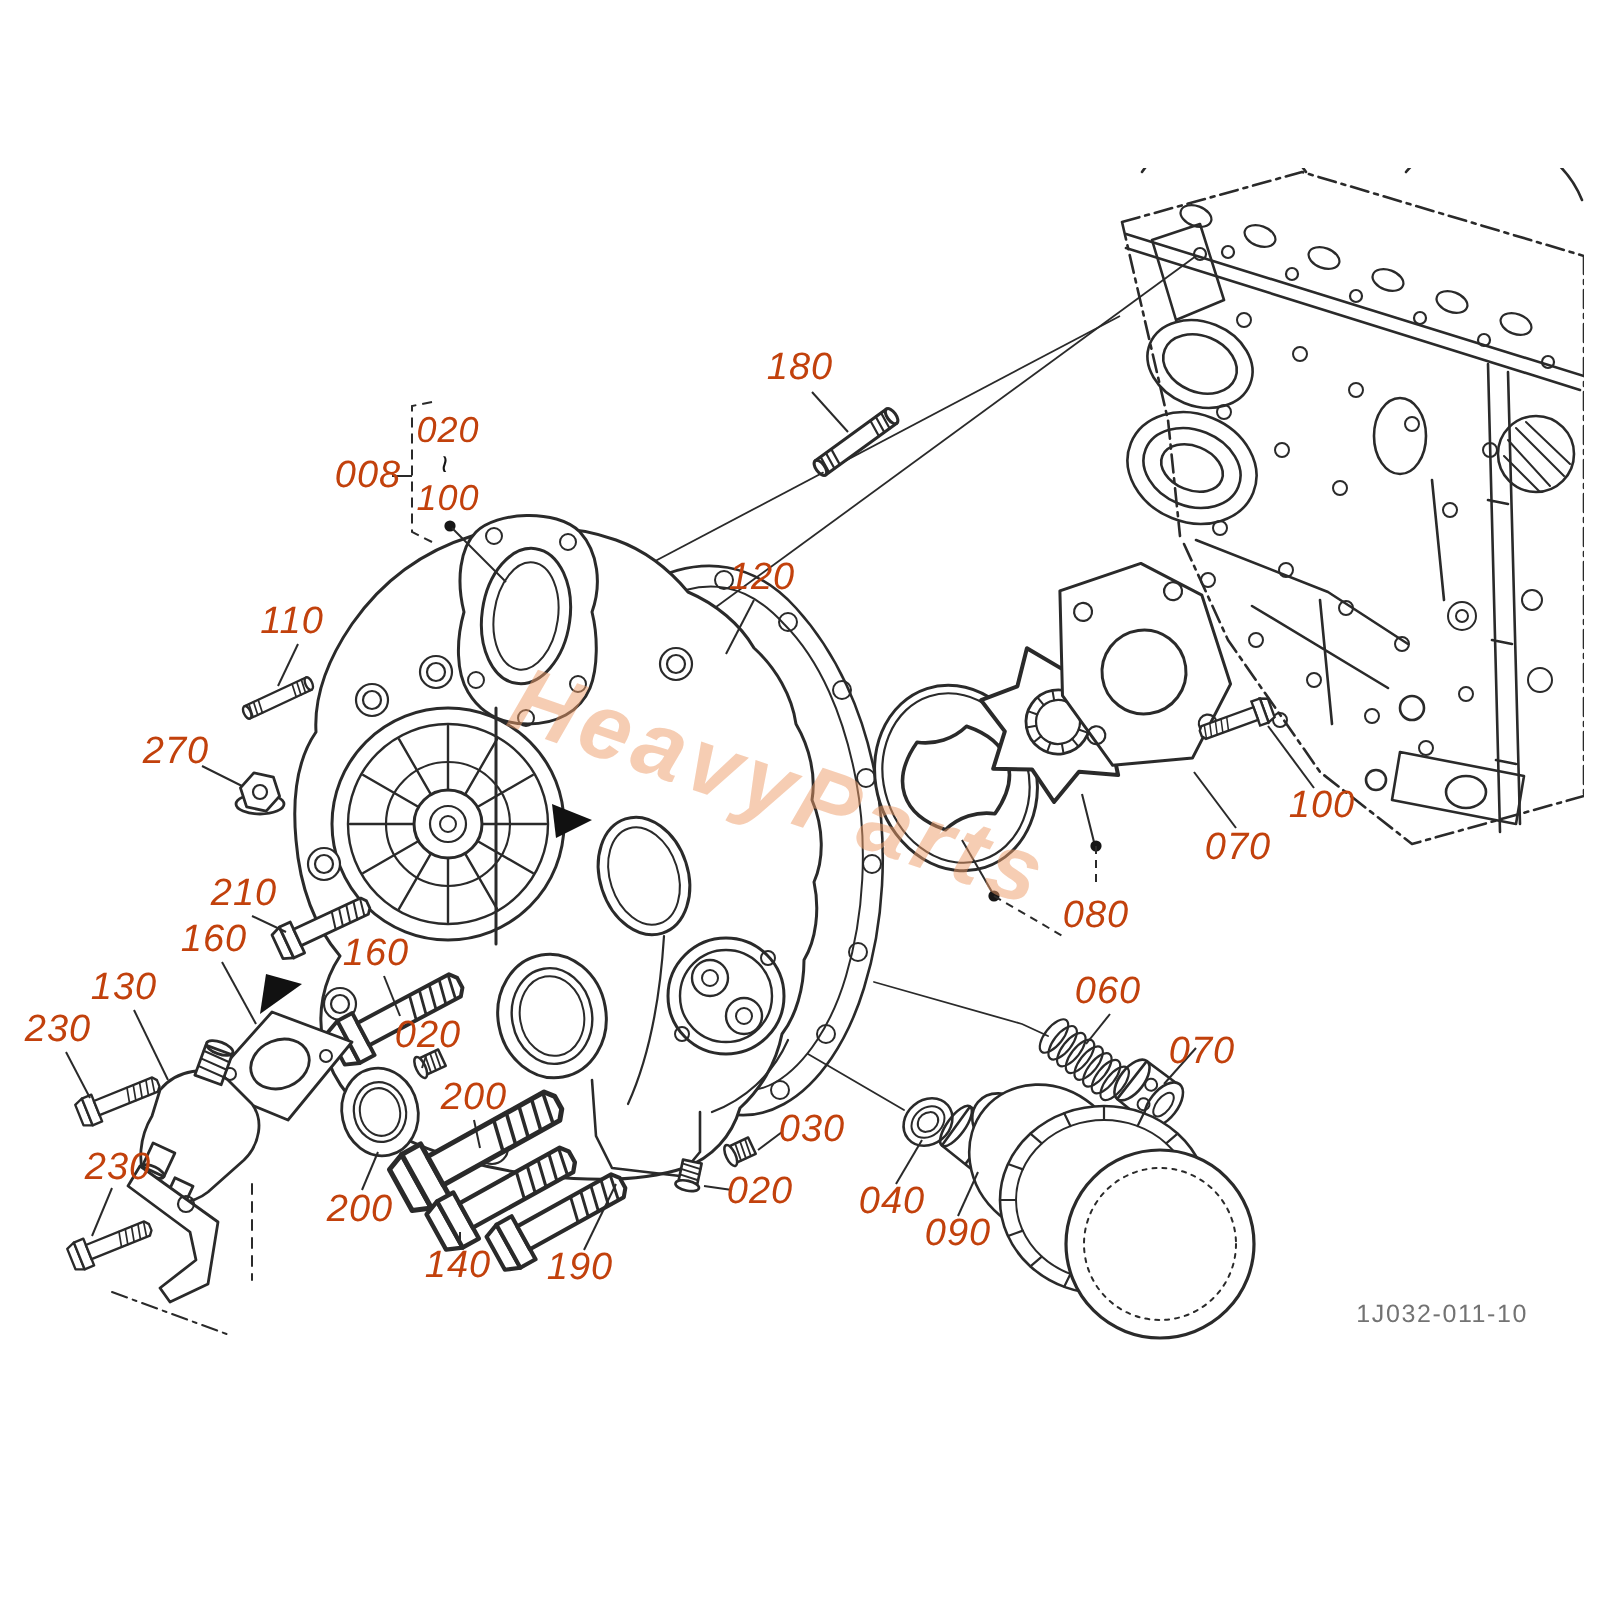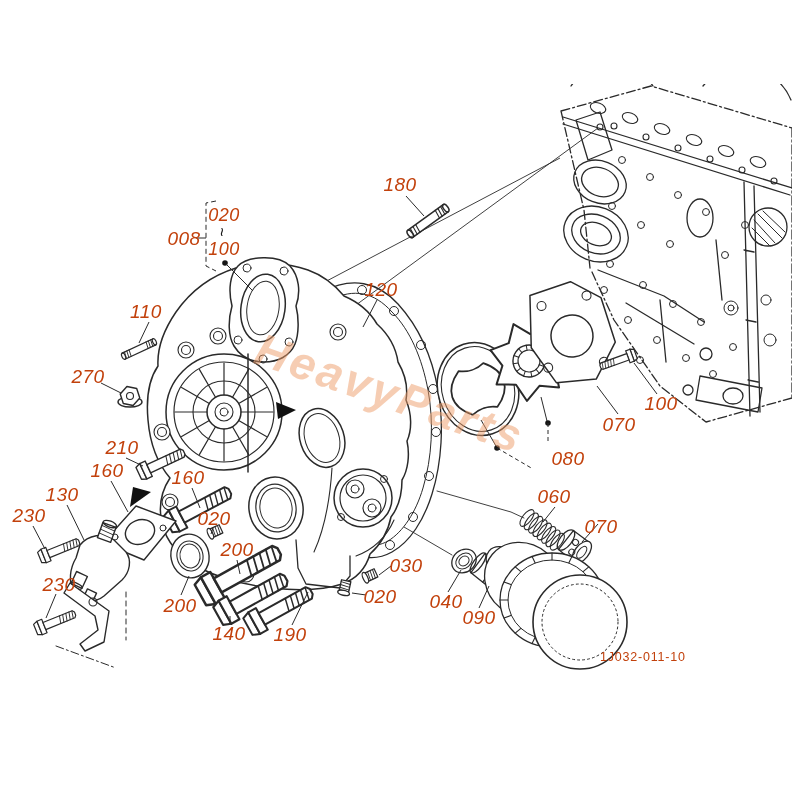--- a/index.html
+++ b/index.html
@@ -6,22 +6,22 @@
   #stage{position:relative;width:800px;height:800px;background:#fff;overflow:hidden;
          font-family:"Liberation Sans",sans-serif;}
   #stage svg{position:absolute;left:0;top:0;}
   .co{position:absolute;transform:translate(-50%,-50%);font-size:19px;color:#c2410c;
       letter-spacing:.5px;white-space:nowrap;line-height:1;font-style:italic;}
   .co.sm{font-size:18px;}
   .tilde{position:absolute;transform:translate(-50%,-50%) rotate(90deg);font-size:16px;color:#161616;}
   .wm{position:absolute;left:390px;top:393px;transform:translate(-50%,-50%) rotate(19deg);
       font-size:46px;font-style:italic;font-weight:bold;letter-spacing:3px;
       color:rgba(238,155,104,0.50);white-space:nowrap;pointer-events:none;}
-  .dwg{position:absolute;left:600px;top:650px;width:164px;
-       font-size:12.5px;letter-spacing:.8px;color:#c2410c;}
+  .dwg{position:absolute;left:600px;top:650px;width:164px;text-align:right;
+       font-size:12.5px;letter-spacing:.8px;color:#737373;}
 </style>
 </head>
 <body>
 
 <div id="stage">
 
 <svg width="800" height="800" viewBox="0 0 800 800">
   <defs>
     <clipPath id="blockClip">
           <rect x="556" y="84" width="236" height="348"></rect>
@@ -441,21 +441,21 @@
   <div class="co" style="left:59px;top:584px">230</div>
   <div class="co" style="left:180px;top:605px">200</div>
   <div class="co" style="left:229px;top:633px">140</div>
   <div class="co" style="left:290px;top:634px">190</div>
   <div class="co" style="left:406px;top:565px">030</div>
   <div class="co" style="left:380px;top:596px">020</div>
   <div class="co" style="left:446px;top:601px">040</div>
   <div class="co" style="left:479px;top:617px">090</div>
   <div class="co" style="left:554px;top:496px">060</div>
   <div class="co" style="left:601px;top:526px">070</div>
-  <div class="co" style="left:568px;top:458px">080</div>
+  <div class="co" style="left:548px;top:458px">080</div>
   <div class="co" style="left:619px;top:424px">070</div>
   <div class="co" style="left:661px;top:403px">100</div>
 
   <div class="co" style="left:184px;top:238px">008</div>
   <div class="co sm" style="left:224px;top:215px">020</div>
   <div class="tilde" style="left:221px;top:232px">~</div>
   <div class="co sm" style="left:224px;top:249px">100</div>
 
   <div class="dwg">1J032-011-10</div>
 </div>

